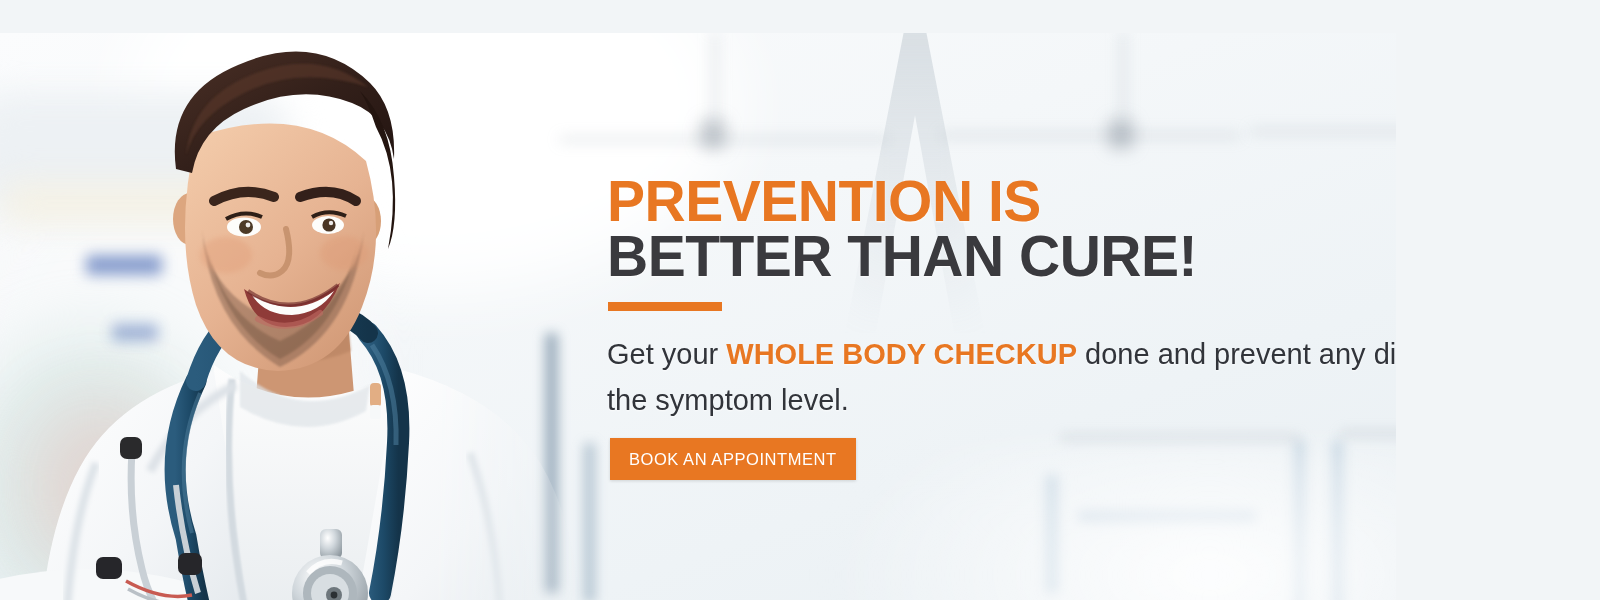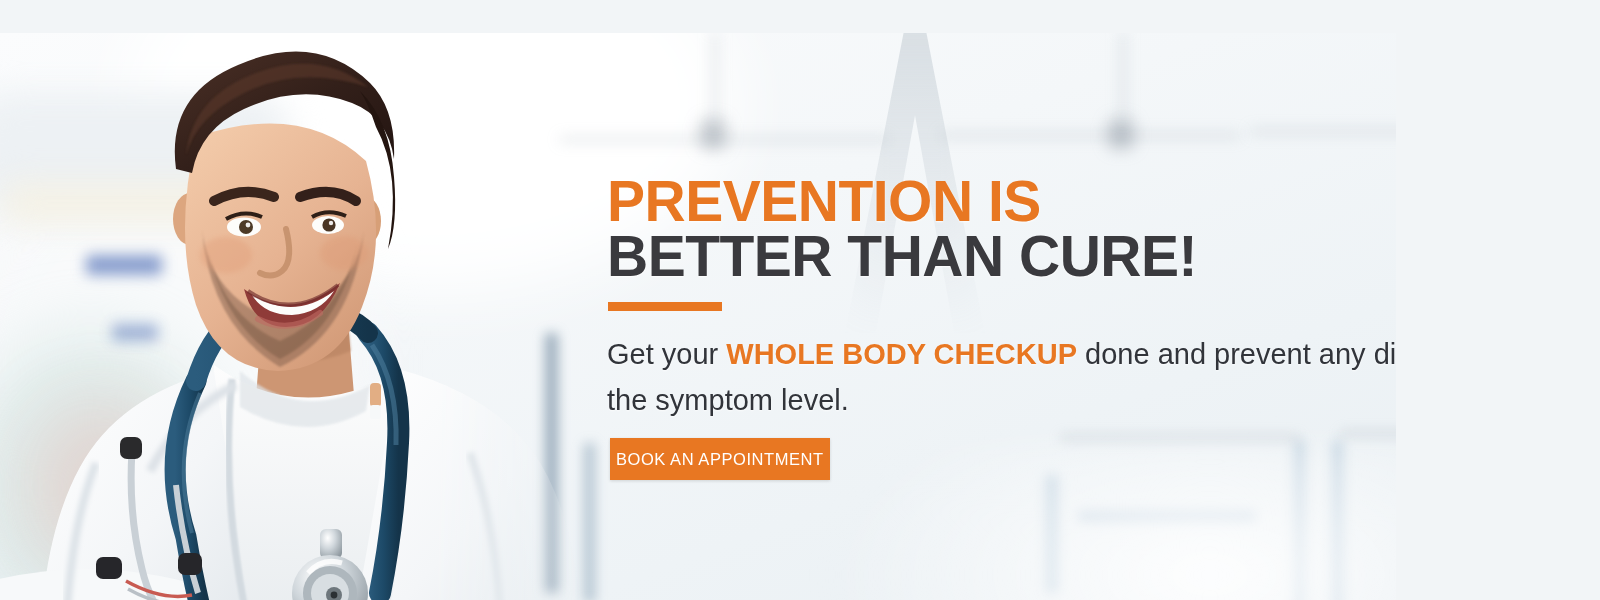--- a/index.html
+++ b/index.html
@@ -100,21 +100,21 @@
     position:absolute; top:298px; left:0;
     width:900px;
     font-size:29px; line-height:46px; font-weight:400;
     color:#31343a;
     text-shadow:0 1px 2px rgba(255,255,255,.75);
   }
   .sub b { font-weight:700; color:#e87722; }
 
   .cta {
     position:absolute; top:405px; left:3px;
-    padding:0 6px; height:42px; line-height:42px;
+    padding:0 19px; height:42px; line-height:42px;
     background:#e87722; border:0; cursor:pointer;
     color:#fff; font-size:16.5px; font-weight:400; letter-spacing:.55px;
     font-family:"Liberation Sans", sans-serif;
     box-shadow:0 1px 3px rgba(0,0,0,.14);
   }
 </style>
 </head>
 <body>
 
 <div id="banner">

